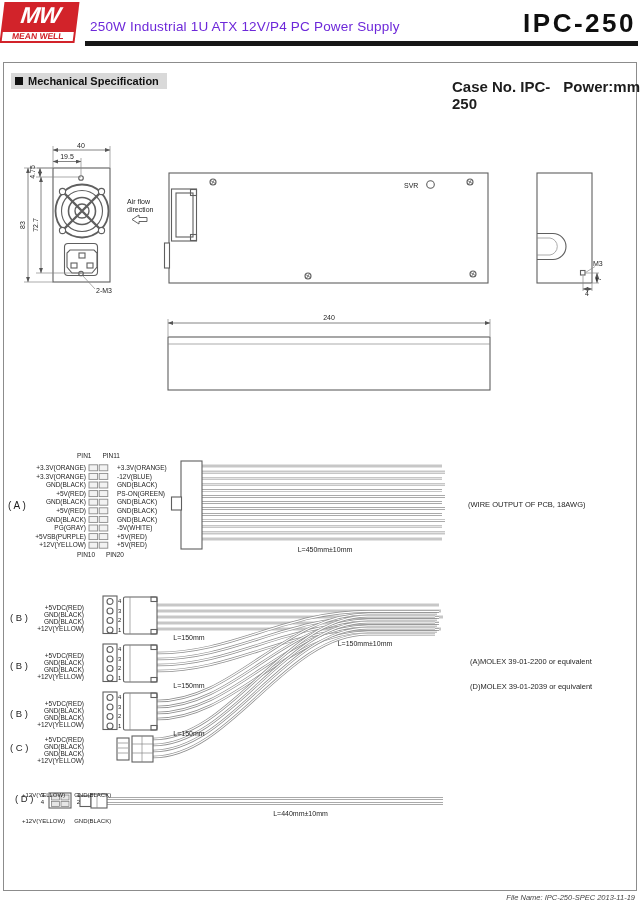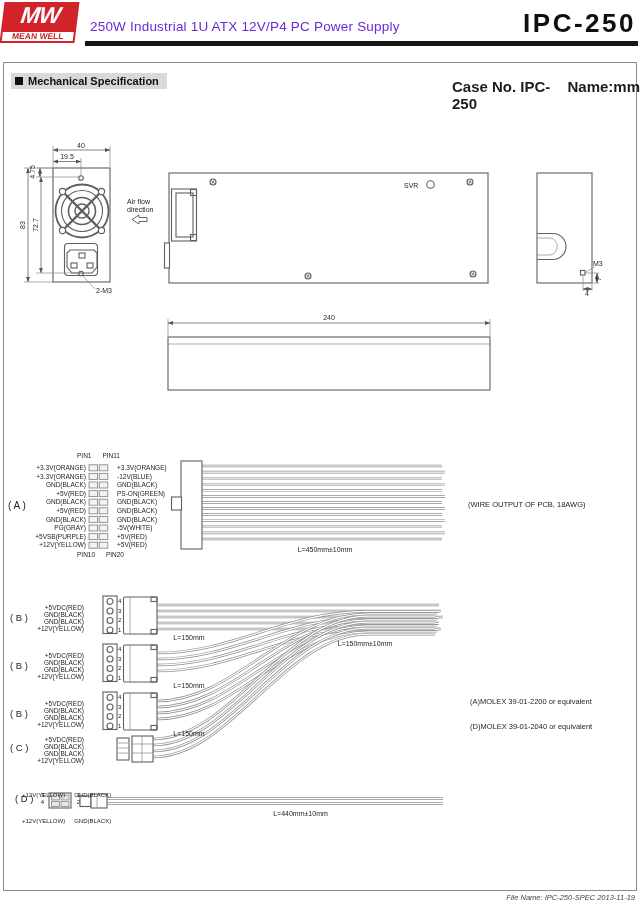--- a/index.html
+++ b/index.html
@@ -38,21 +38,21 @@
   .pin-col{position:absolute;left:18px;top:0;width:66px;}
   .pin-col div{height:7px;line-height:7px;font-size:6.5px;text-align:right;white-space:nowrap;}
   .num-col{position:absolute;left:118px;top:-7px;width:8px;}
   .num-col div{height:9.7px;line-height:9.7px;font-size:6px;text-align:left;}
   .len{position:absolute;left:156px;top:30px;width:66px;text-align:center;font-size:7px;}
   .b-longlen{left:300px;top:640px;width:130px;text-align:center;font-size:7px;}
   
   .cblock{left:0;top:736px;width:640px;height:0;}
   .cblock .sec-label{top:6px;}
   
-  .equivs{left:470px;top:650px;width:170px;margin-top:40px;}
+  .equivs{left:470px;top:650px;width:170px;}
   .equivs div{height:24.6px;line-height:24.6px;font-size:7.5px;white-space:nowrap;}
   
   .dblock{left:0;top:783px;width:640px;height:0;}
   .d-top{position:absolute;left:22px;top:0;white-space:nowrap;}
   .d-top div,.d-bottom div{display:inline-block;margin-right:9px;font-size:6px;}
   .d-bottom{position:absolute;left:22px;top:26px;white-space:nowrap;}
   .d-label{position:absolute;left:15px;top:10px;font-size:9.5px;}
   .d-nl{position:absolute;left:36px;top:9px;width:8px;}
   .d-nr{position:absolute;left:72px;top:9px;width:8px;}
   .d-nl div,.d-nr div{height:7px;line-height:7px;font-size:6px;text-align:right;}
@@ -294,21 +294,21 @@
   <div class="abs model">IPC-250</div>
   <div class="abs hbar"></div>
   <div class="abs page-border"></div>
 
   <div class="abs spec-heading">
     <span class="sq"></span>
     <span class="spec-title">Mechanical Specification</span>
   </div>
   <div class="abs case-line">
     <span>Case No. IPC-250</span>
-    <span>Name:mm</span>
+    <span>Power:mm</span>
   </div>
 
   <div class="abs a-label">( A )</div>
   <div class="abs a-pins-top">
     <span>PIN1</span>
     <span>PIN11</span>
   </div>
   <div class="abs a-left-col">
       <div>+3.3V(ORANGE)</div>
       <div>+3.3V(ORANGE)</div>
@@ -395,21 +395,21 @@
     <div class="pin-col">
         <div>+5VDC(RED)</div>
         <div>GND(BLACK)</div>
         <div>GND(BLACK)</div>
         <div>+12V(YELLOW)</div>
       </div>
   </div>
 
   <div class="abs equivs">
       <div>(A)MOLEX 39-01-2200 or equivalent</div>
-      <div>(D)MOLEX 39-01-2040 or equivalent</div>
+      <div>(D)MOLEX 39-01-2039 or equivalent</div>
     </div>
 
   <div class="abs dblock">
     <div class="d-top"><div>+12V(YELLOW)</div><div>GND(BLACK)</div></div>
     <div class="d-label">( D )</div>
     <div class="d-nl">
         <div>3</div>
         <div>4</div>
       </div>
     <div class="d-nr">

